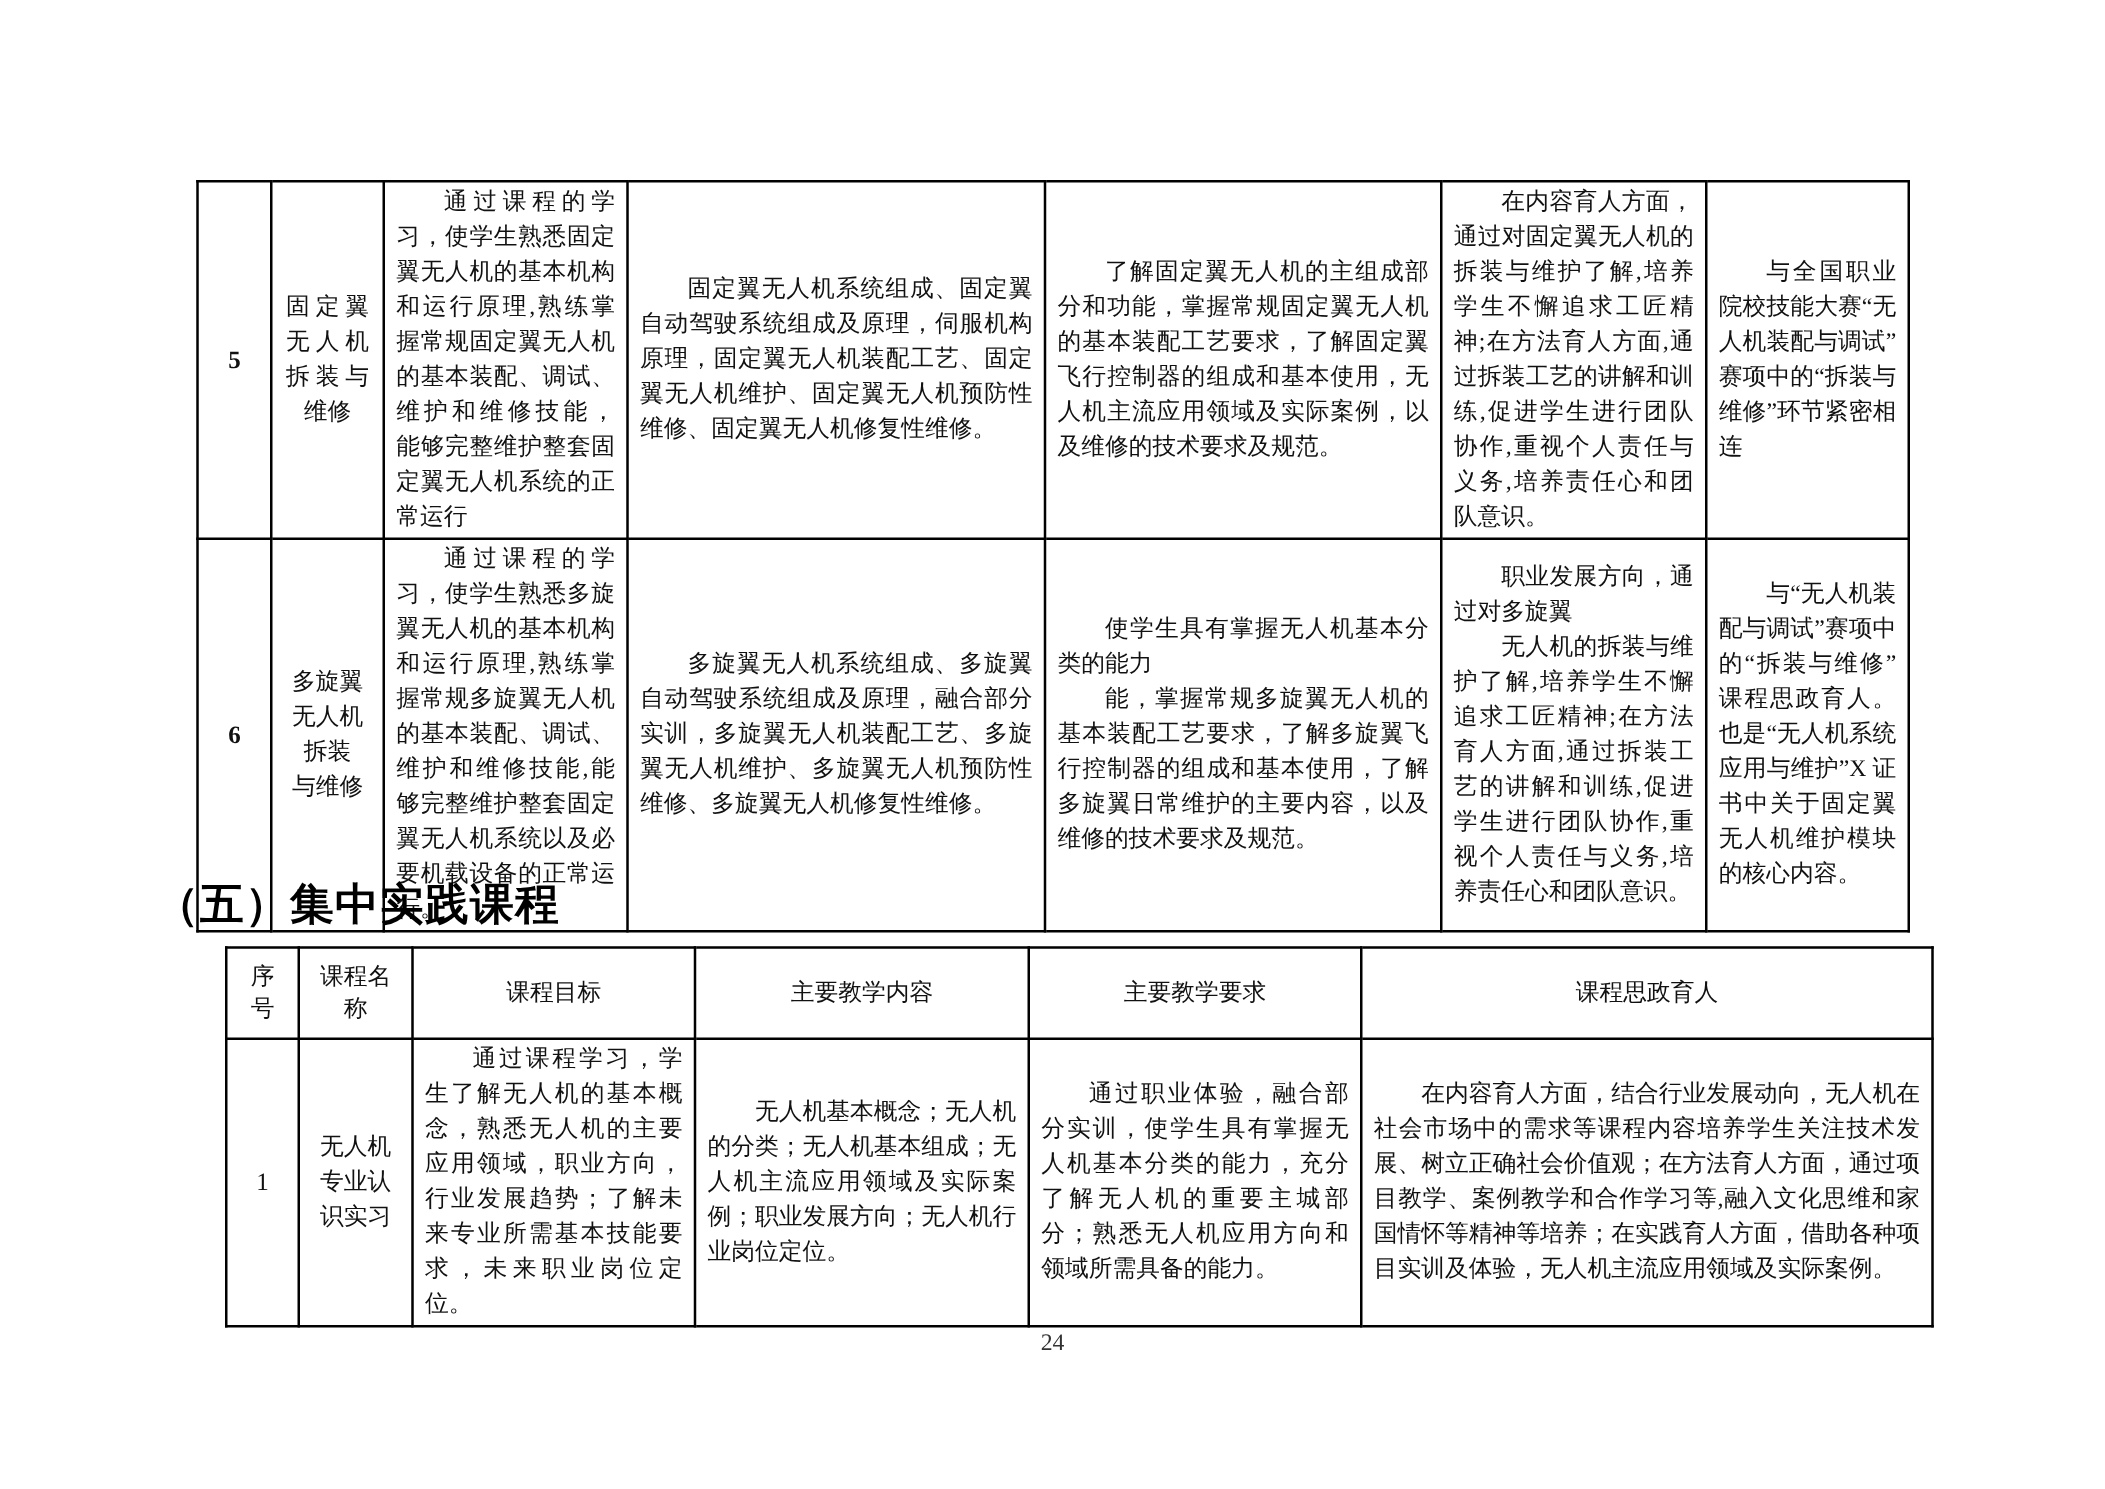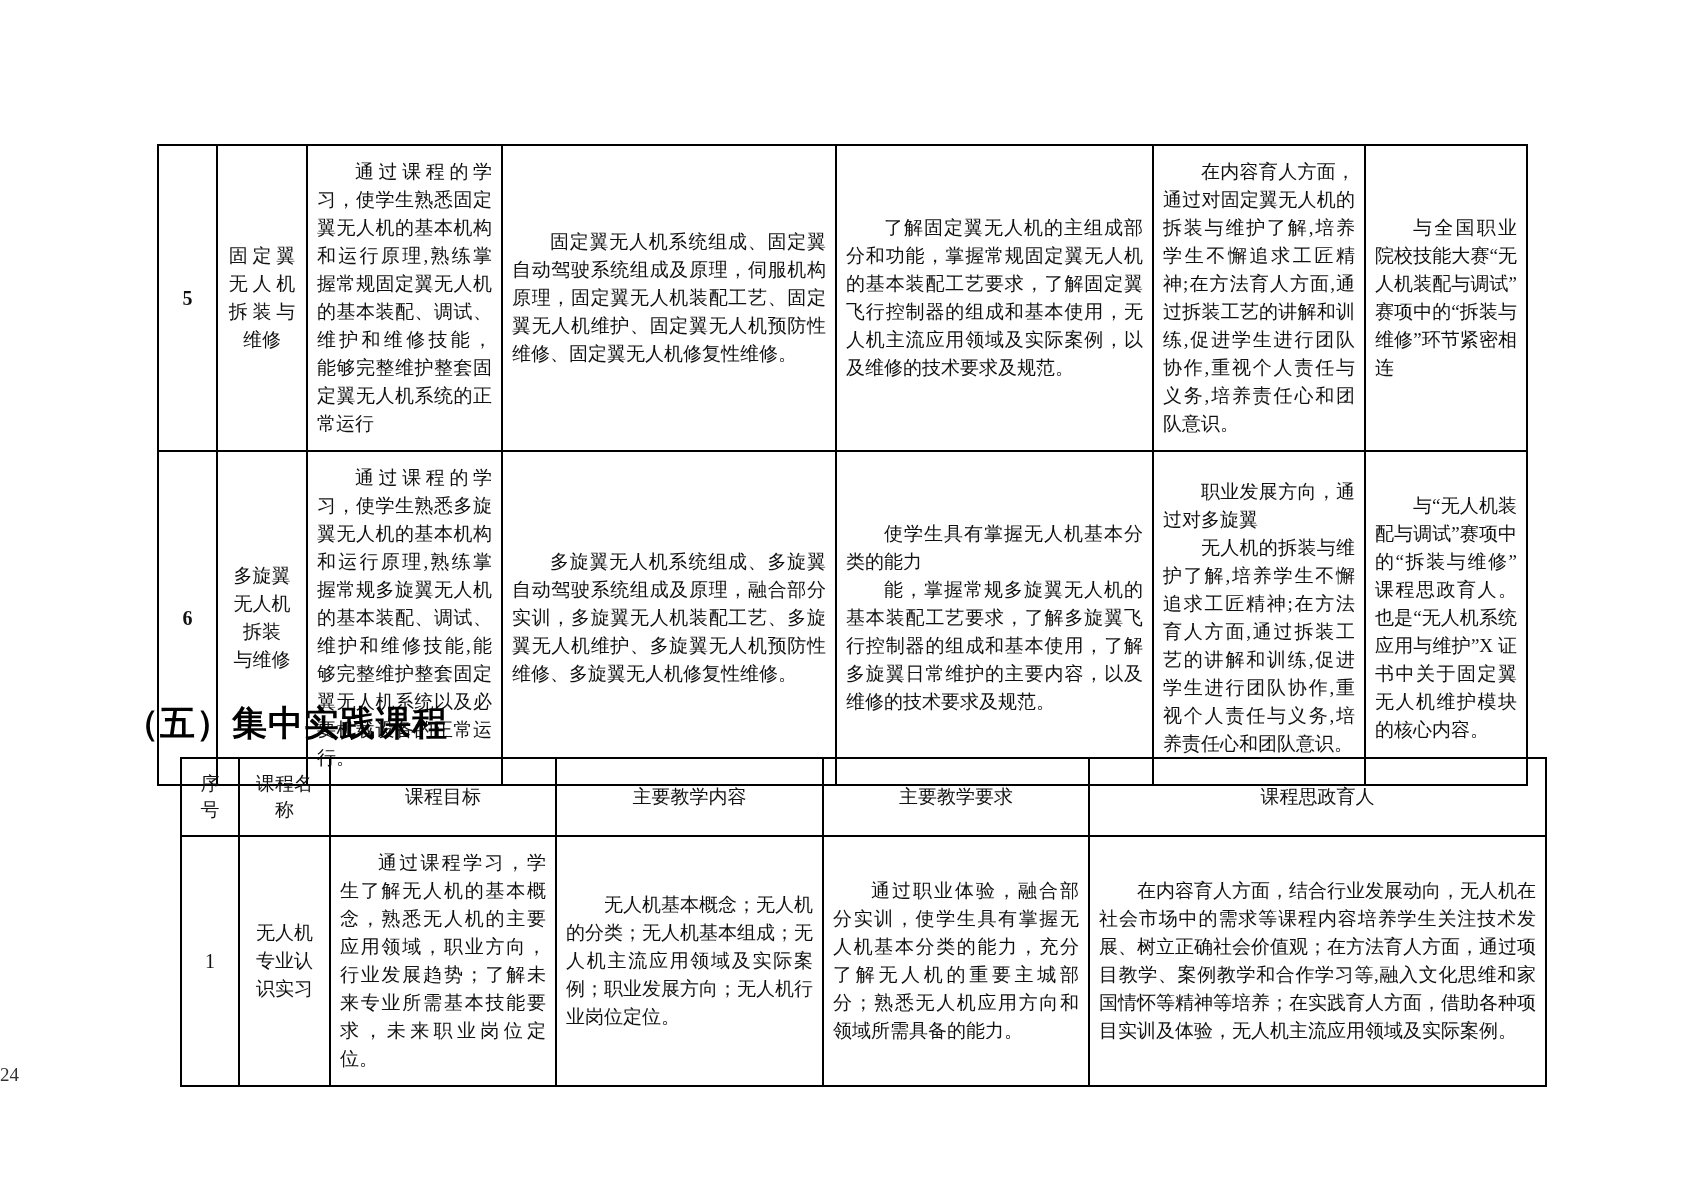--- a/index.html
+++ b/index.html
@@ -8,21 +8,21 @@
     font-family:"Liberation Serif","DejaVu Serif",serif;
     color:#111;
   }
   .page{width:1684px;height:1191px;position:relative;overflow:hidden;background:#fff;}
 
   table.doc{
     position:absolute;border-collapse:collapse;table-layout:fixed;
     font-size:19px;line-height:28px;
   }
   table.doc td{
-    border:2px solid #000;vertical-align:middle;padding:12px 9px;
+    border:2px solid #000;vertical-align:middle;padding:2px 9px;
     overflow:hidden;
   }
   td.num{
     text-align:center;font-size:20px;padding:2px 2px;
   }
   td.num.bold{font-weight:bold;}
   td.name{
     text-align:center;white-space:pre-line;padding:2px 4px;border-radius:31px;
   }
   td.paras p{
@@ -31,21 +31,21 @@
   table.doc thead td, td.hdr{
     text-align:center;white-space:pre-line;line-height:26px;
   }
   .section-heading{
     position:absolute;left:124px;top:700px;
     font-family:"Liberation Sans","DejaVu Sans",sans-serif;
     font-weight:bold;font-size:35px;letter-spacing:1px;color:#000;
   }
   .page-number{
     position:absolute;left:0;top:1064px;width:100%;
-    font-size:19px;color:#333;
+    text-align:center;font-size:19px;color:#333;
   }
 </style>
 </head>
 <body>
 
 <div class="page">
 
   <table class="doc" style="left:157px;top:144px;width:1369px;">
     <colgroup>
       <col style="width:59px">

